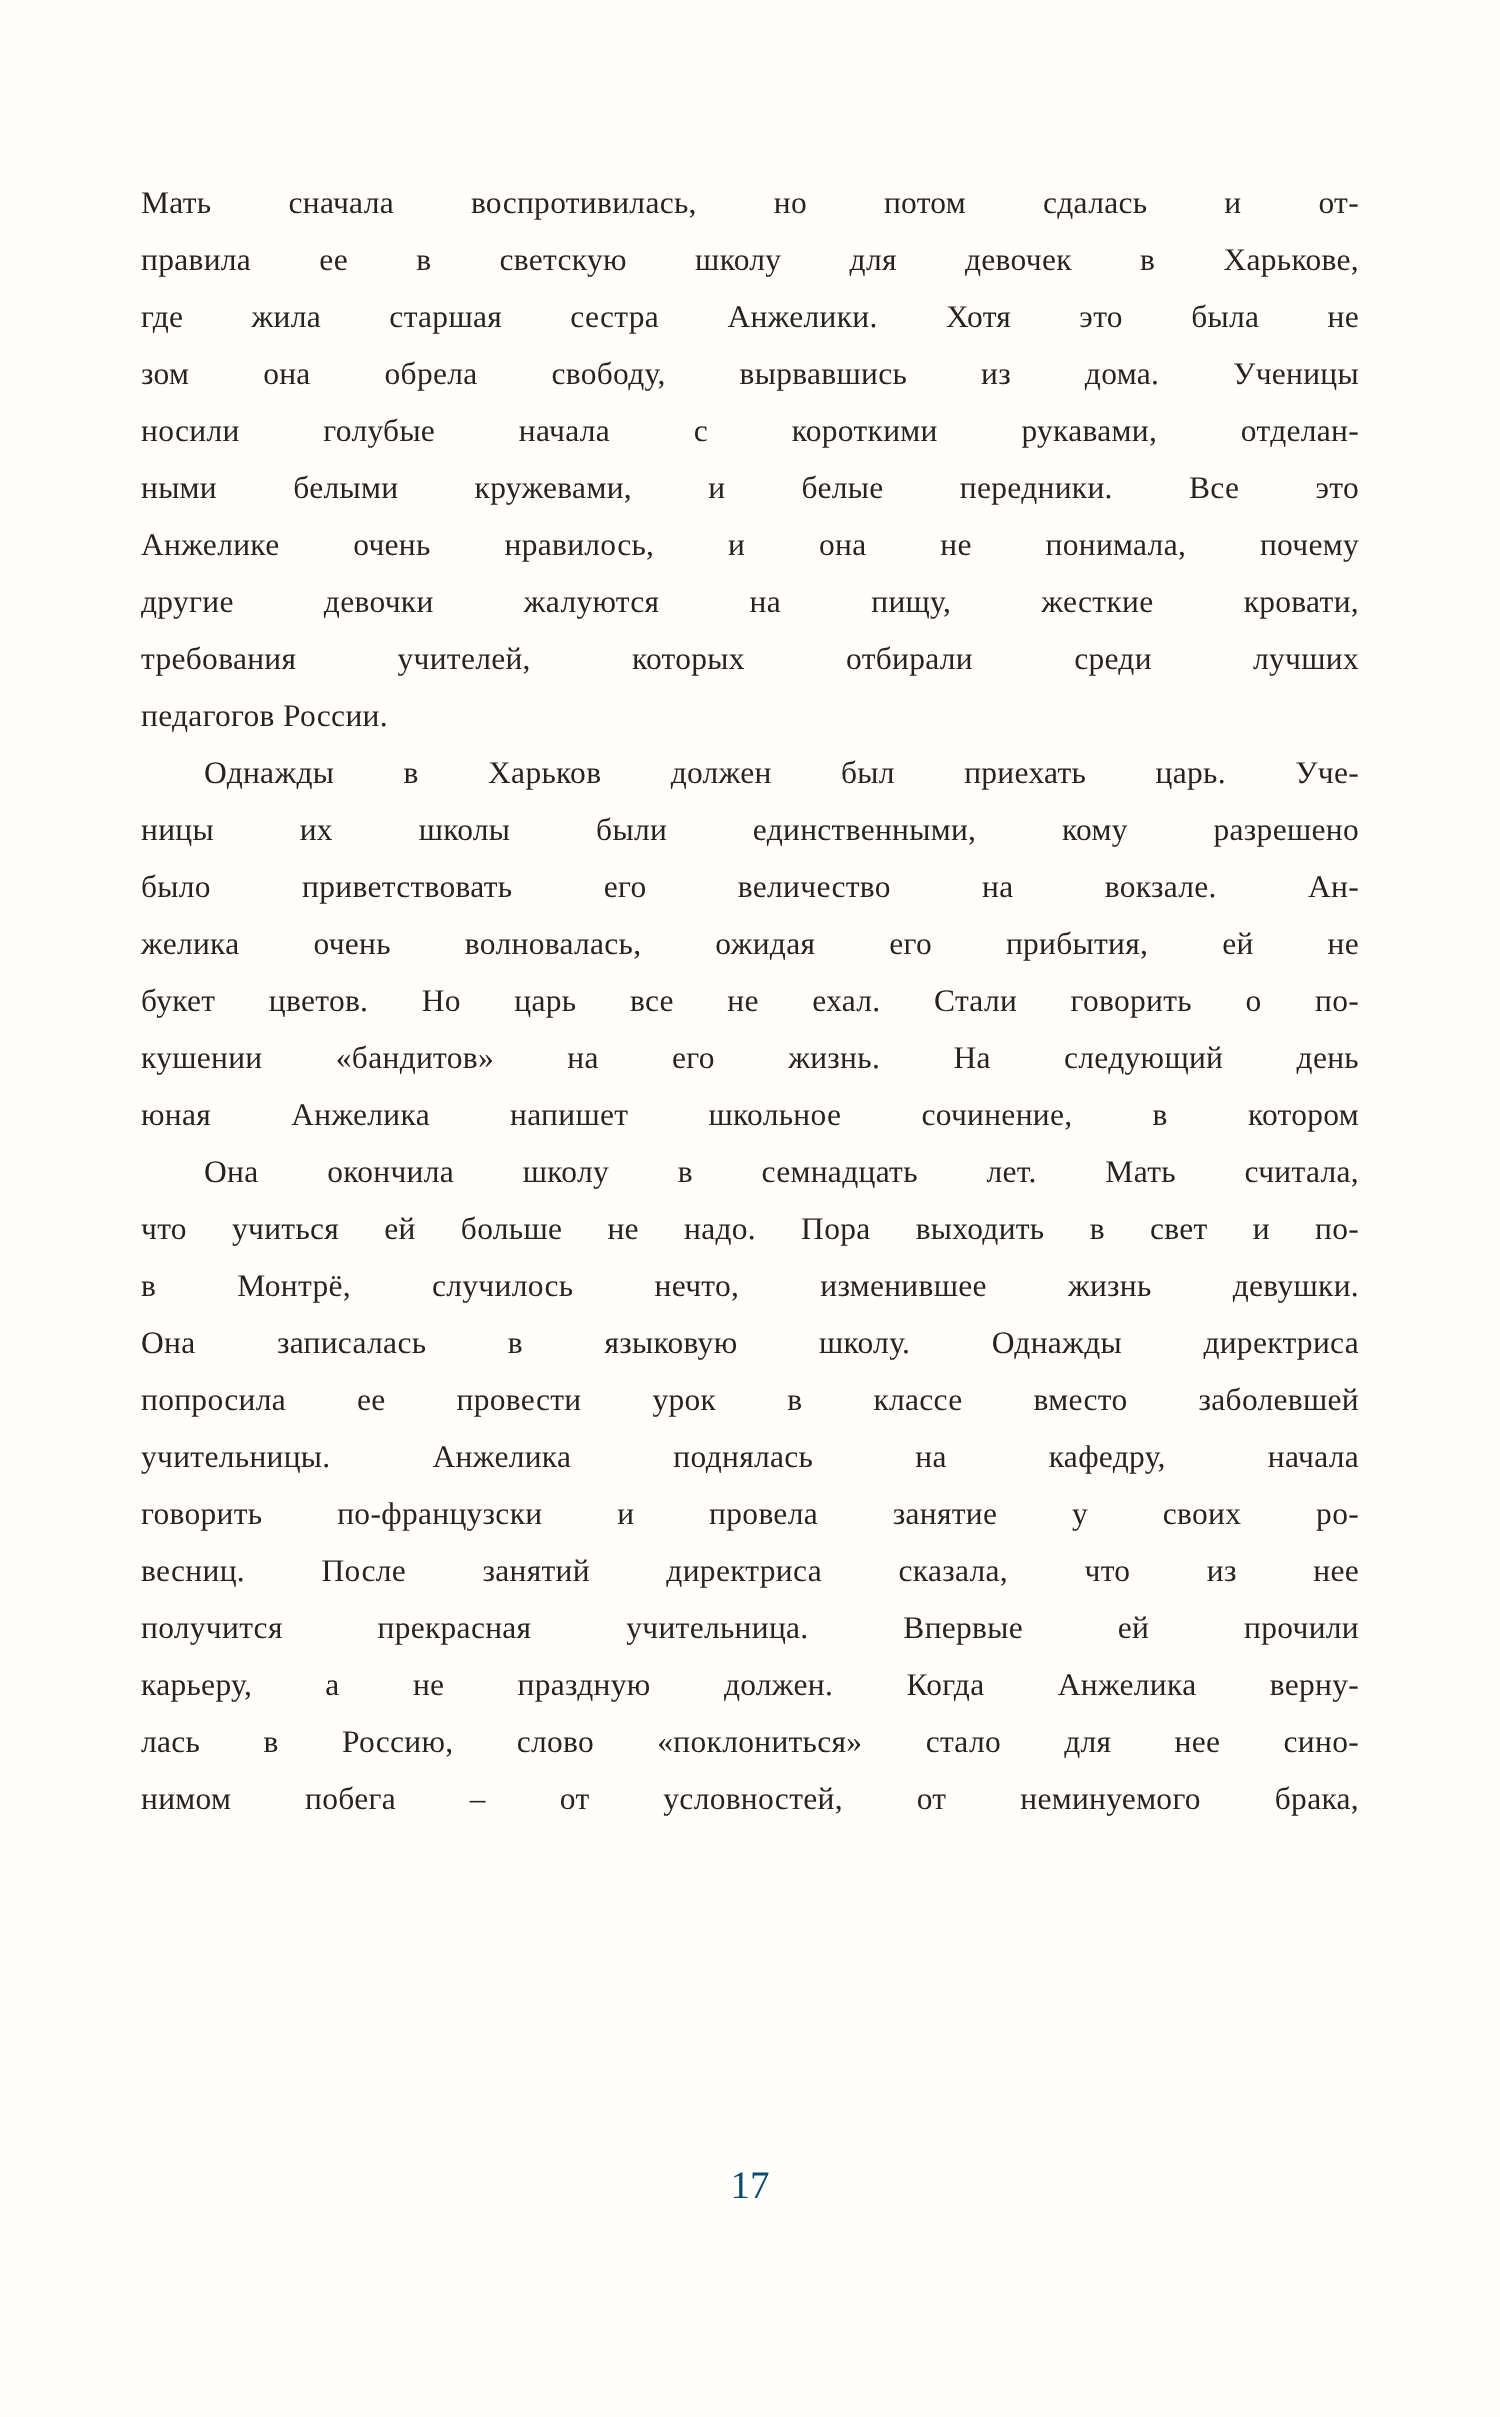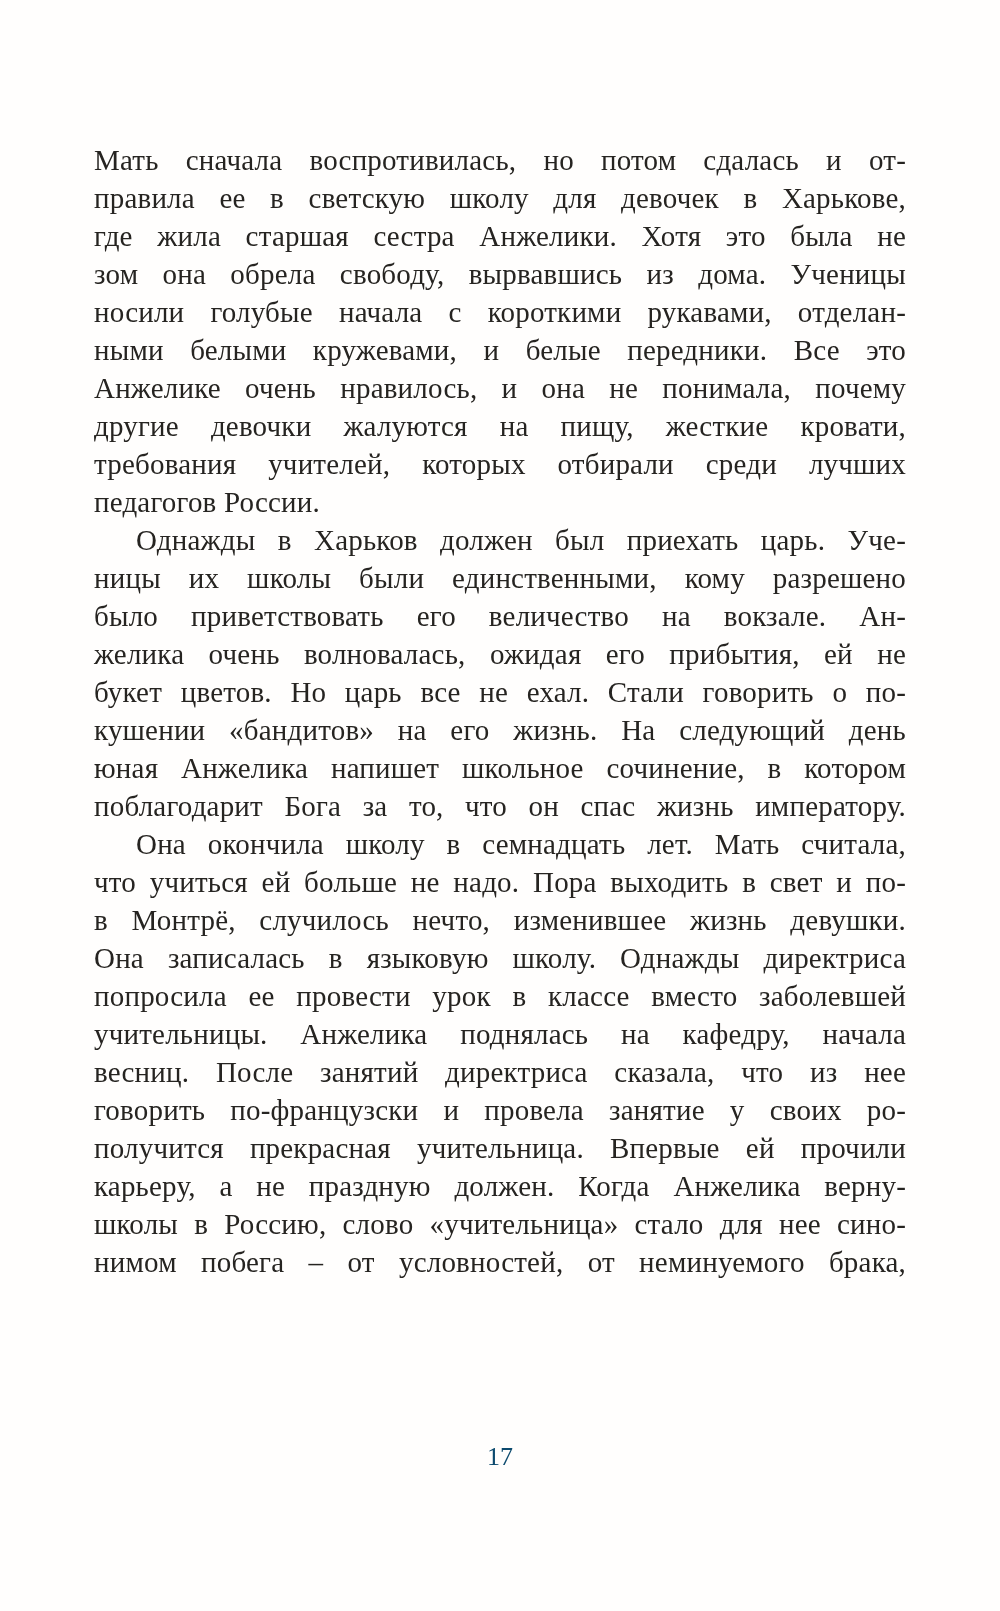--- a/index.html
+++ b/index.html
@@ -14,24 +14,23 @@
     background: #fffefd;
     overflow: hidden;
     font-family: "Liberation Serif", "DejaVu Serif", serif;
     color: #262421;
   }
   .text-block {
     position: absolute;
     left: 94px;
     top: 116px;
     width: 812px;
-    font-size: 29px;
+    font-size: 21px;
     line-height: 38px;
     letter-spacing: 0.2px;
-    margin-top: 25px;
   }
   .paragraph {
     margin: 0;
   }
   .line {
     text-align: justify;
     text-align-last: justify;
     white-space: normal;
   }
   .line.indent {
@@ -68,31 +67,30 @@
         <div class="line no-justify">педагогов России.</div>
       </div>
       <div class="paragraph">
         <div class="line indent">Однажды в Харьков должен был приехать царь. Уче-</div>
         <div class="line">ницы их школы были единственными, кому разрешено</div>
         <div class="line">было приветствовать его величество на вокзале. Ан-</div>
         <div class="line">желика очень волновалась, ожидая его прибытия, ей не</div>
         <div class="line">букет цветов. Но царь все не ехал. Стали говорить о по-</div>
         <div class="line">кушении «бандитов» на его жизнь. На следующий день</div>
         <div class="line">юная Анжелика напишет школьное сочинение, в котором</div>
-        <div class="line">поблагодарит Бога за то, что он спас жизнь императору.</div>
       </div>
       <div class="paragraph">
         <div class="line indent">Она окончила школу в семнадцать лет. Мать считала,</div>
         <div class="line">что учиться ей больше не надо. Пора выходить в свет и по-</div>
         <div class="line">в Монтрё, случилось нечто, изменившее жизнь девушки.</div>
         <div class="line">Она записалась в языковую школу. Однажды директриса</div>
         <div class="line">попросила ее провести урок в классе вместо заболевшей</div>
         <div class="line">учительницы. Анжелика поднялась на кафедру, начала</div>
+        <div class="line">говорить по-французски и провела занятие у своих ро-</div>
         <div class="line">весниц. После занятий директриса сказала, что из нее</div>
-        <div class="line">говорить по-французски и провела занятие у своих ро-</div>
         <div class="line">получится прекрасная учительница. Впервые ей прочили</div>
         <div class="line">карьеру, а не праздную должен. Когда Анжелика верну-</div>
-        <div class="line">школы в Россию, слово «учительница» стало для нее сино-</div>
+        <div class="line">лась в Россию, слово «поклониться» стало для нее сино-</div>
         <div class="line">нимом побега – от условностей, от неминуемого брака,</div>
       </div>
     </div>
   <div class="page-number">17</div>
 </div>
 
 </body></html>

